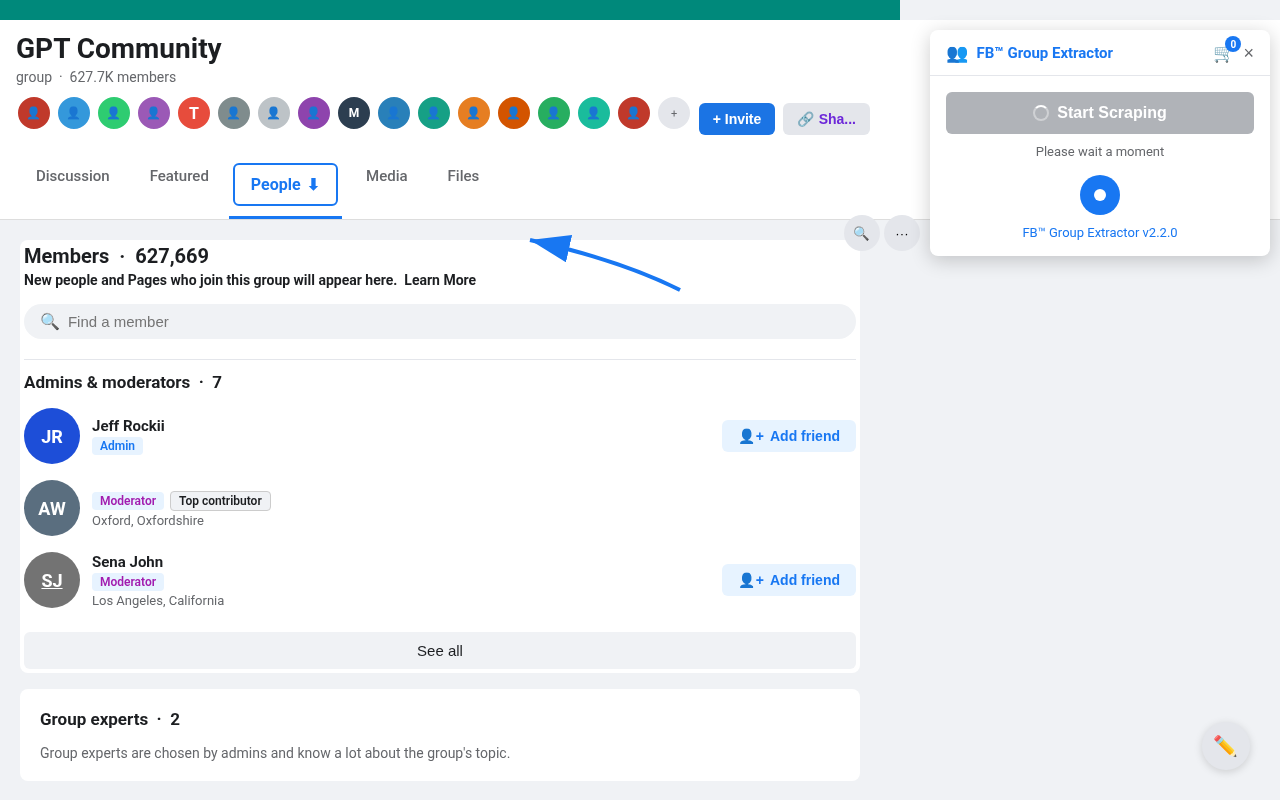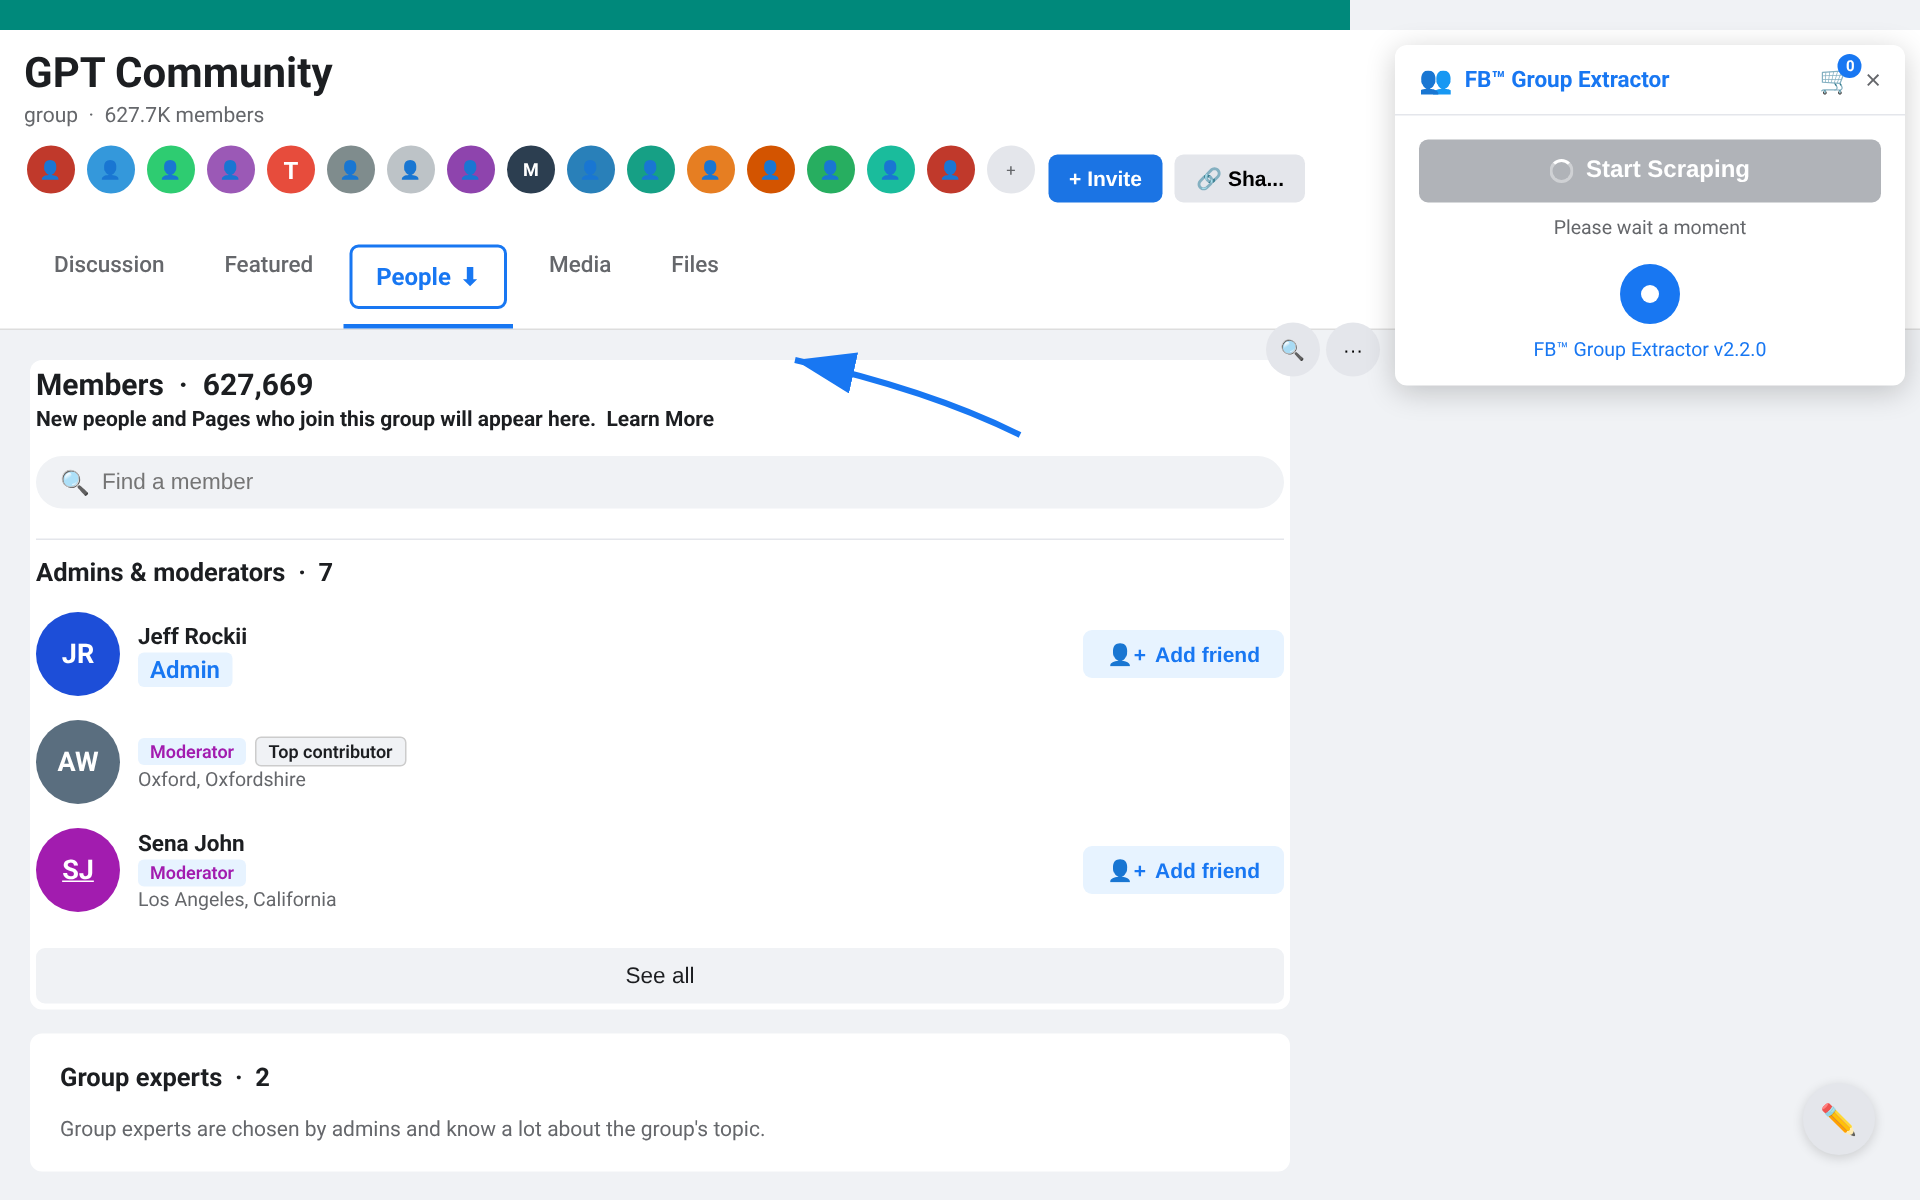--- a/index.html
+++ b/index.html
@@ -76,21 +76,21 @@
       font-size: 14px;
       font-weight: 600;
       cursor: pointer;
       display: flex;
       align-items: center;
       gap: 6px;
     }
 
     .btn-share {
       background: #e4e6eb;
-      color: #000000;
+      color: #6d28d9;
       border: none;
       border-radius: 6px;
       padding: 8px 14px;
       font-size: 14px;
       font-weight: 600;
       cursor: pointer;
       display: flex;
       align-items: center;
       gap: 6px;
     }
@@ -216,21 +216,21 @@
       display: flex;
       gap: 6px;
       margin-top: 2px;
       flex-wrap: wrap;
       align-items: center;
     }
 
     .badge-admin {
       background: #e7f3ff;
       color: #1877f2;
-      font-size: 16px;
+      font-size: 12px;
       font-weight: 600;
       padding: 2px 8px;
       border-radius: 4px;
     }
 
     .badge-moderator {
       background: #e7f3ff;
       color: #a21caf;
       font-size: 12px;
       font-weight: 600;
@@ -565,21 +565,21 @@
         <div class="member-badges">
           <span class="badge-moderator">Moderator</span>
           <span class="badge-contributor">Top contributor</span>
         </div>
         <div class="member-location">Oxford, Oxfordshire</div>
       </div>
     </div>
 
     
     <div class="member-item">
-      <div class="member-avatar" style="background:#a21caf;text-decoration:underline;">SJ</div>
+      <div class="member-avatar" style="background:#737373;text-decoration:underline;">SJ</div>
       <div class="member-info">
         <div class="member-name">Sena John</div>
         <div class="member-badges">
           <span class="badge-moderator">Moderator</span>
         </div>
         <div class="member-location">Los Angeles, California</div>
       </div>
       <button class="btn-add-friend">
         <span>👤+</span>
         <span>Add friend</span>

